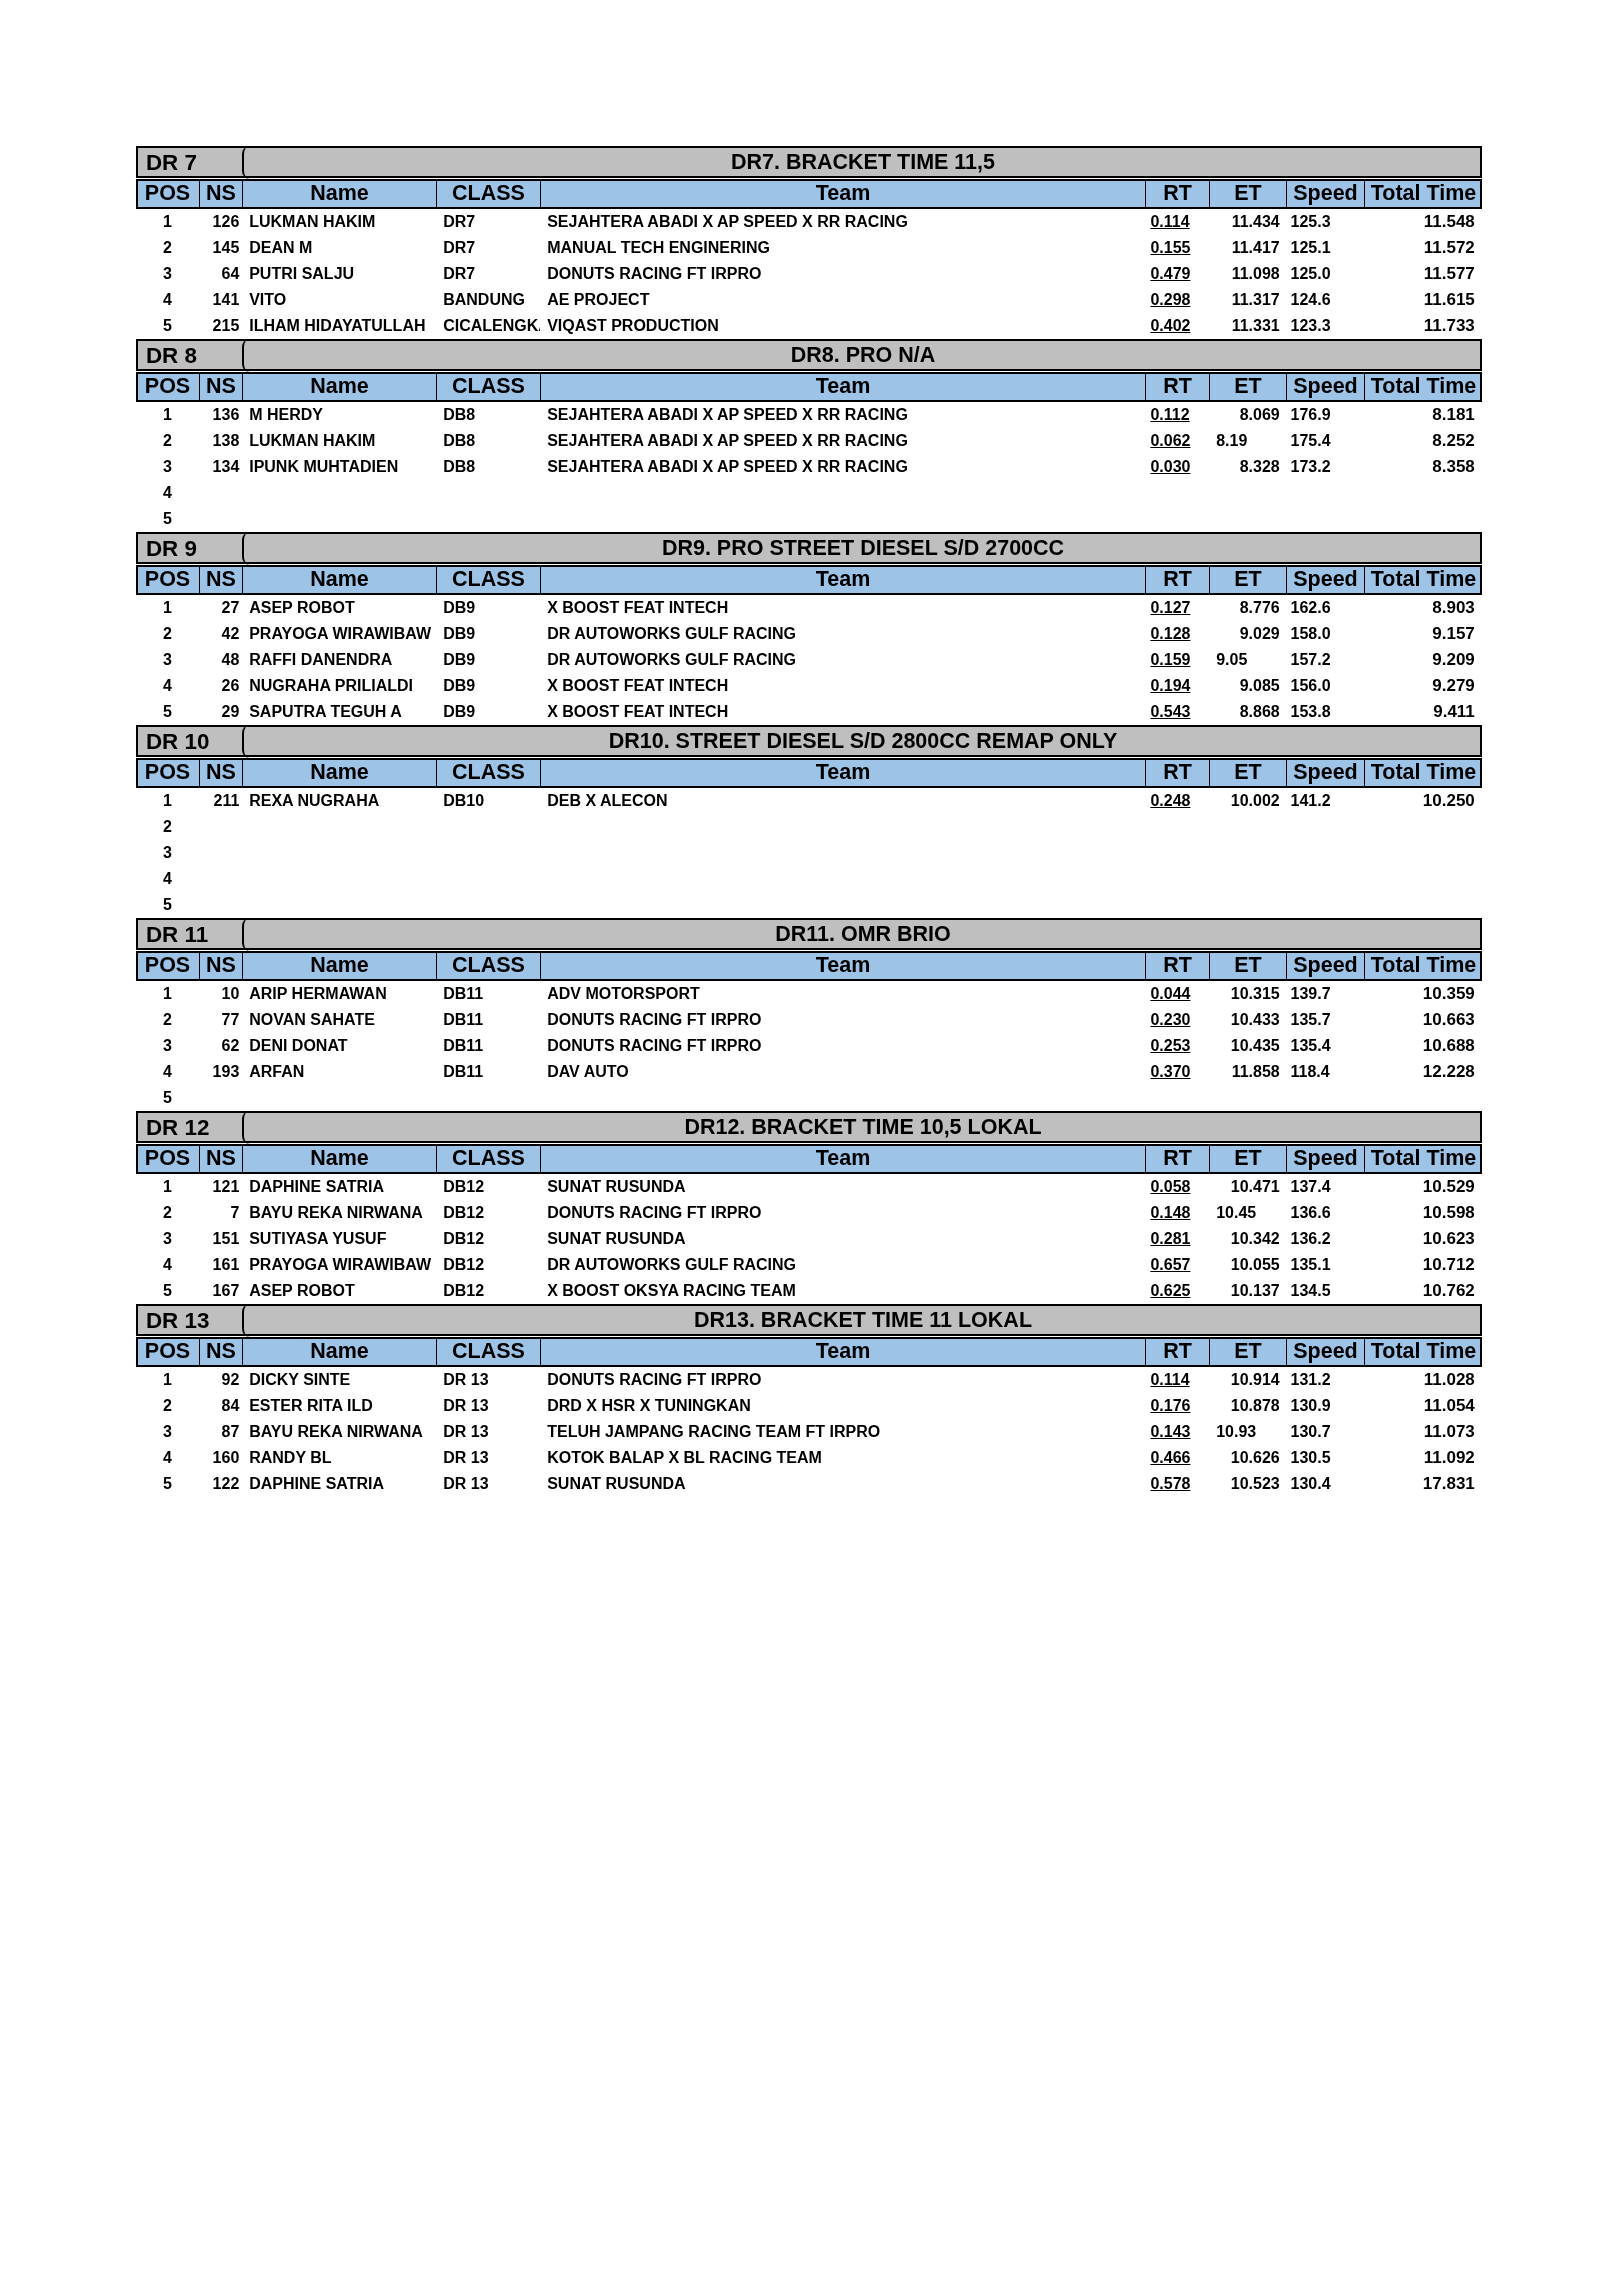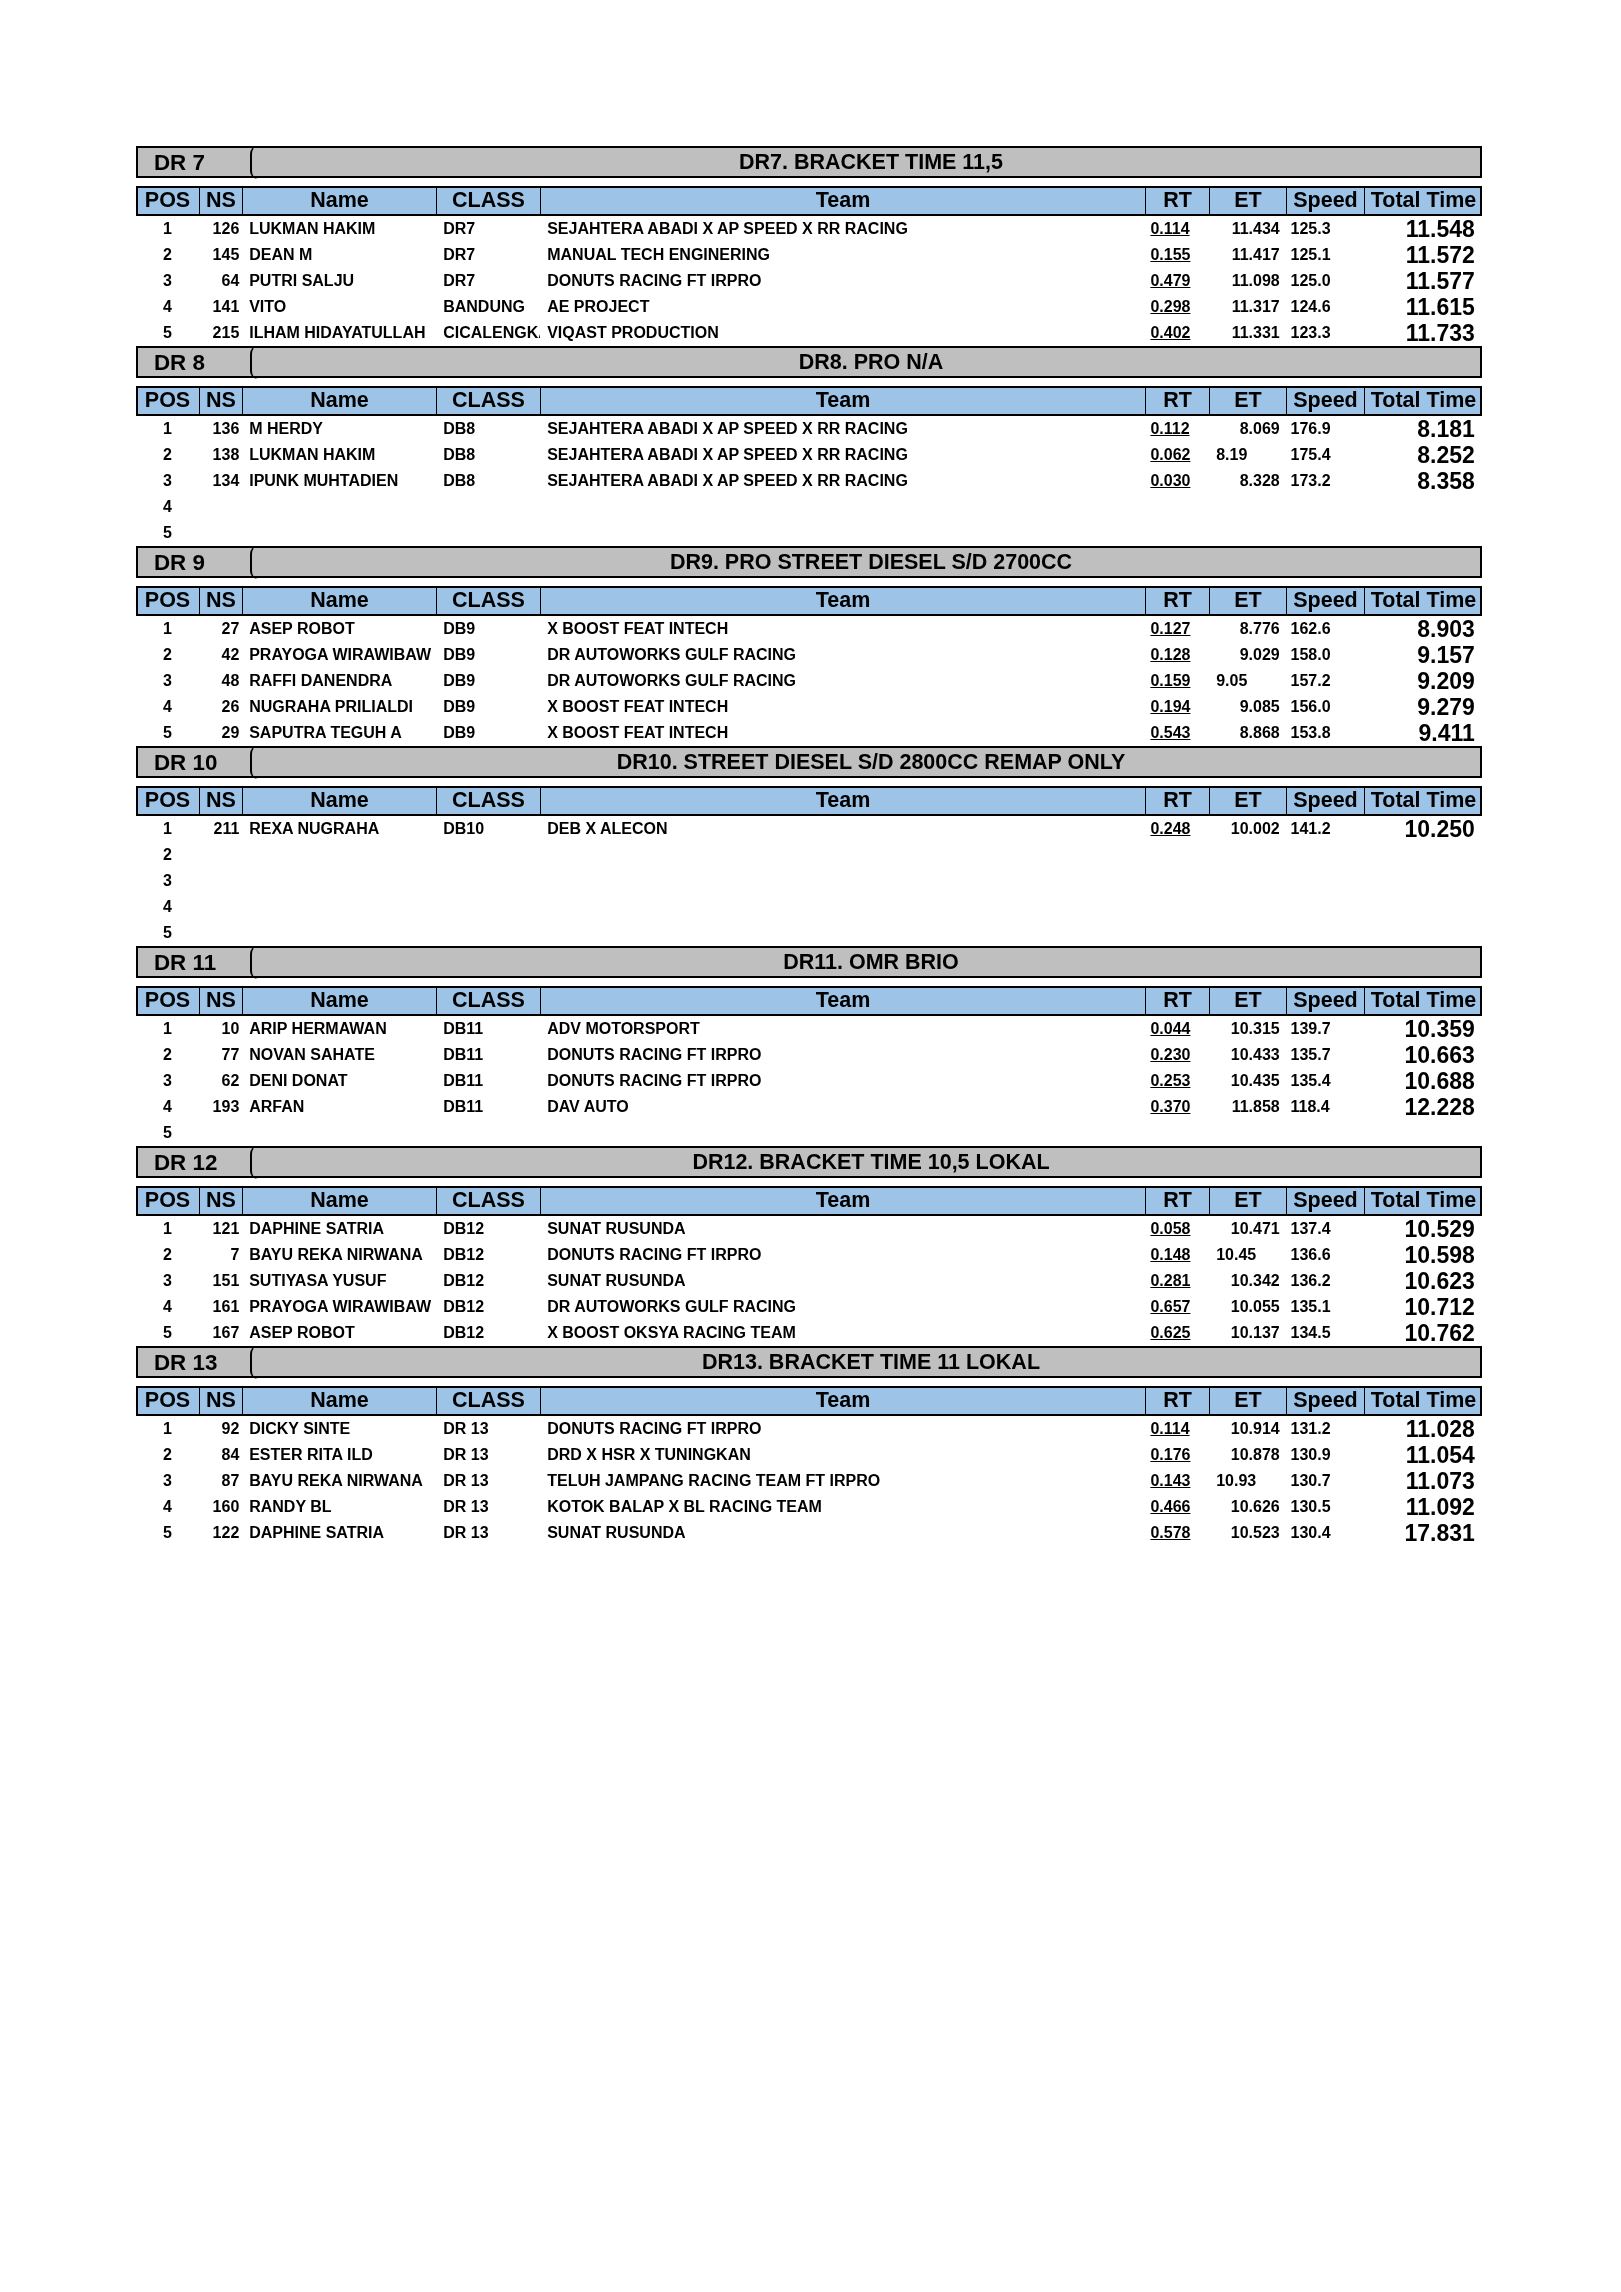--- a/index.html
+++ b/index.html
@@ -8,22 +8,21 @@
     font-family:"Liberation Sans", sans-serif;
     font-weight:bold; color:#000;
     -webkit-font-smoothing:antialiased;
   }
   .results-table { position:absolute; left:136px; top:146px; width:1346px; }
 
   
   .band {
     display:grid; grid-template-columns:106px 1240px; height:32px;
     background:#BFBFBF; outline:2.7px solid #000; outline-offset:-2.7px;
-    margin-bottom:8px;
-    padding-left:8px;
+    margin-bottom:1px;
   }
   .band-code { padding-left:9.9px; font-size:22.4px; line-height:33px; white-space:nowrap; }
   .band-title {
     text-align:center; font-size:21.5px; line-height:33px;
     border-left:2.7px solid #000; box-sizing:border-box; white-space:nowrap; overflow:hidden;border-radius:8px;
   }
 
   
   .head {
     display:grid; grid-template-columns:63px 43px 194px 104px 605px 64px 77px 78px 118px;
@@ -44,21 +43,21 @@
   .cell { white-space:nowrap; overflow:hidden; box-sizing:border-box; }
   .c-pos   { text-align:center; }
   .c-ns    { text-align:right; padding-right:2.7px; }
   .c-name  { text-align:left;  padding-left:7.2px; }
   .c-cls   { text-align:left;  padding-left:7.2px; }
   .c-team  { text-align:left;  padding-left:7.2px; }
   .c-rt    { text-align:left;  padding-left:5.4px;text-decoration:underline; }
   .c-et    { text-align:right; padding-right:6.3px; }
   .c-et.et-left { text-align:left; padding-left:7.2px; padding-right:0; }
   .c-speed { text-align:left;  padding-left:4.5px; }
-  .c-total { text-align:right; padding-right:7.2px; font-size:23px; }
+  .c-total { text-align:right; padding-right:7.2px; font-size:17px; }
 </style>
 </head>
 <body>
 
 <div class="results-table" id="table-root">
   <section class="section">
     <div class="band">
       <div class="band-code">DR 7</div>
       <div class="band-title">DR7. BRACKET TIME 11,5</div>
     </div>

